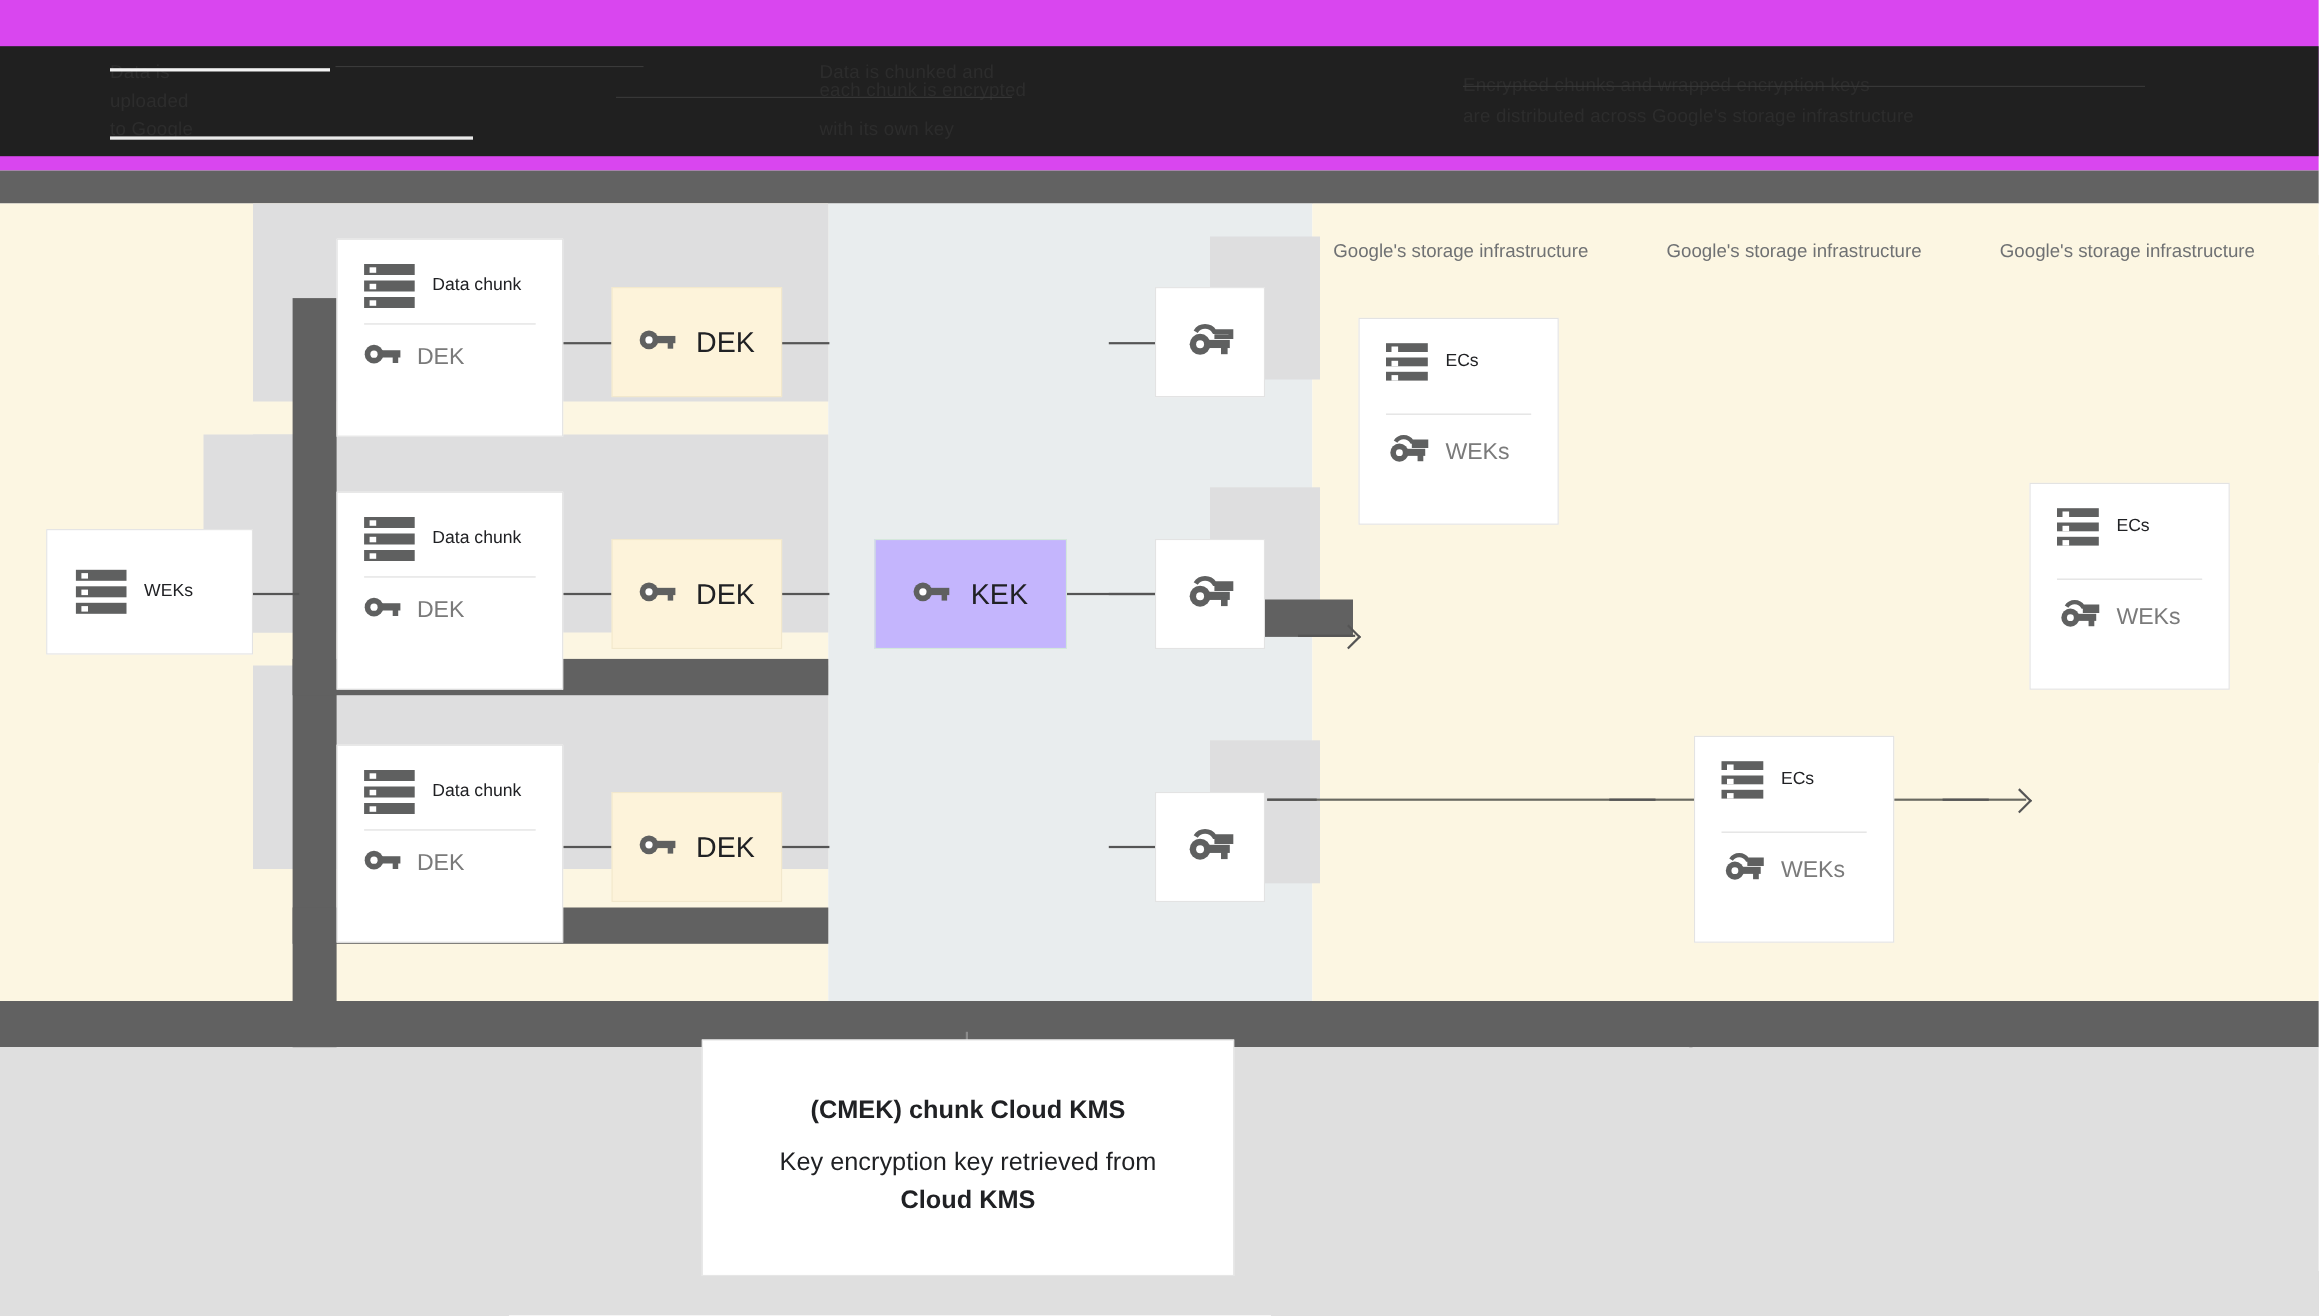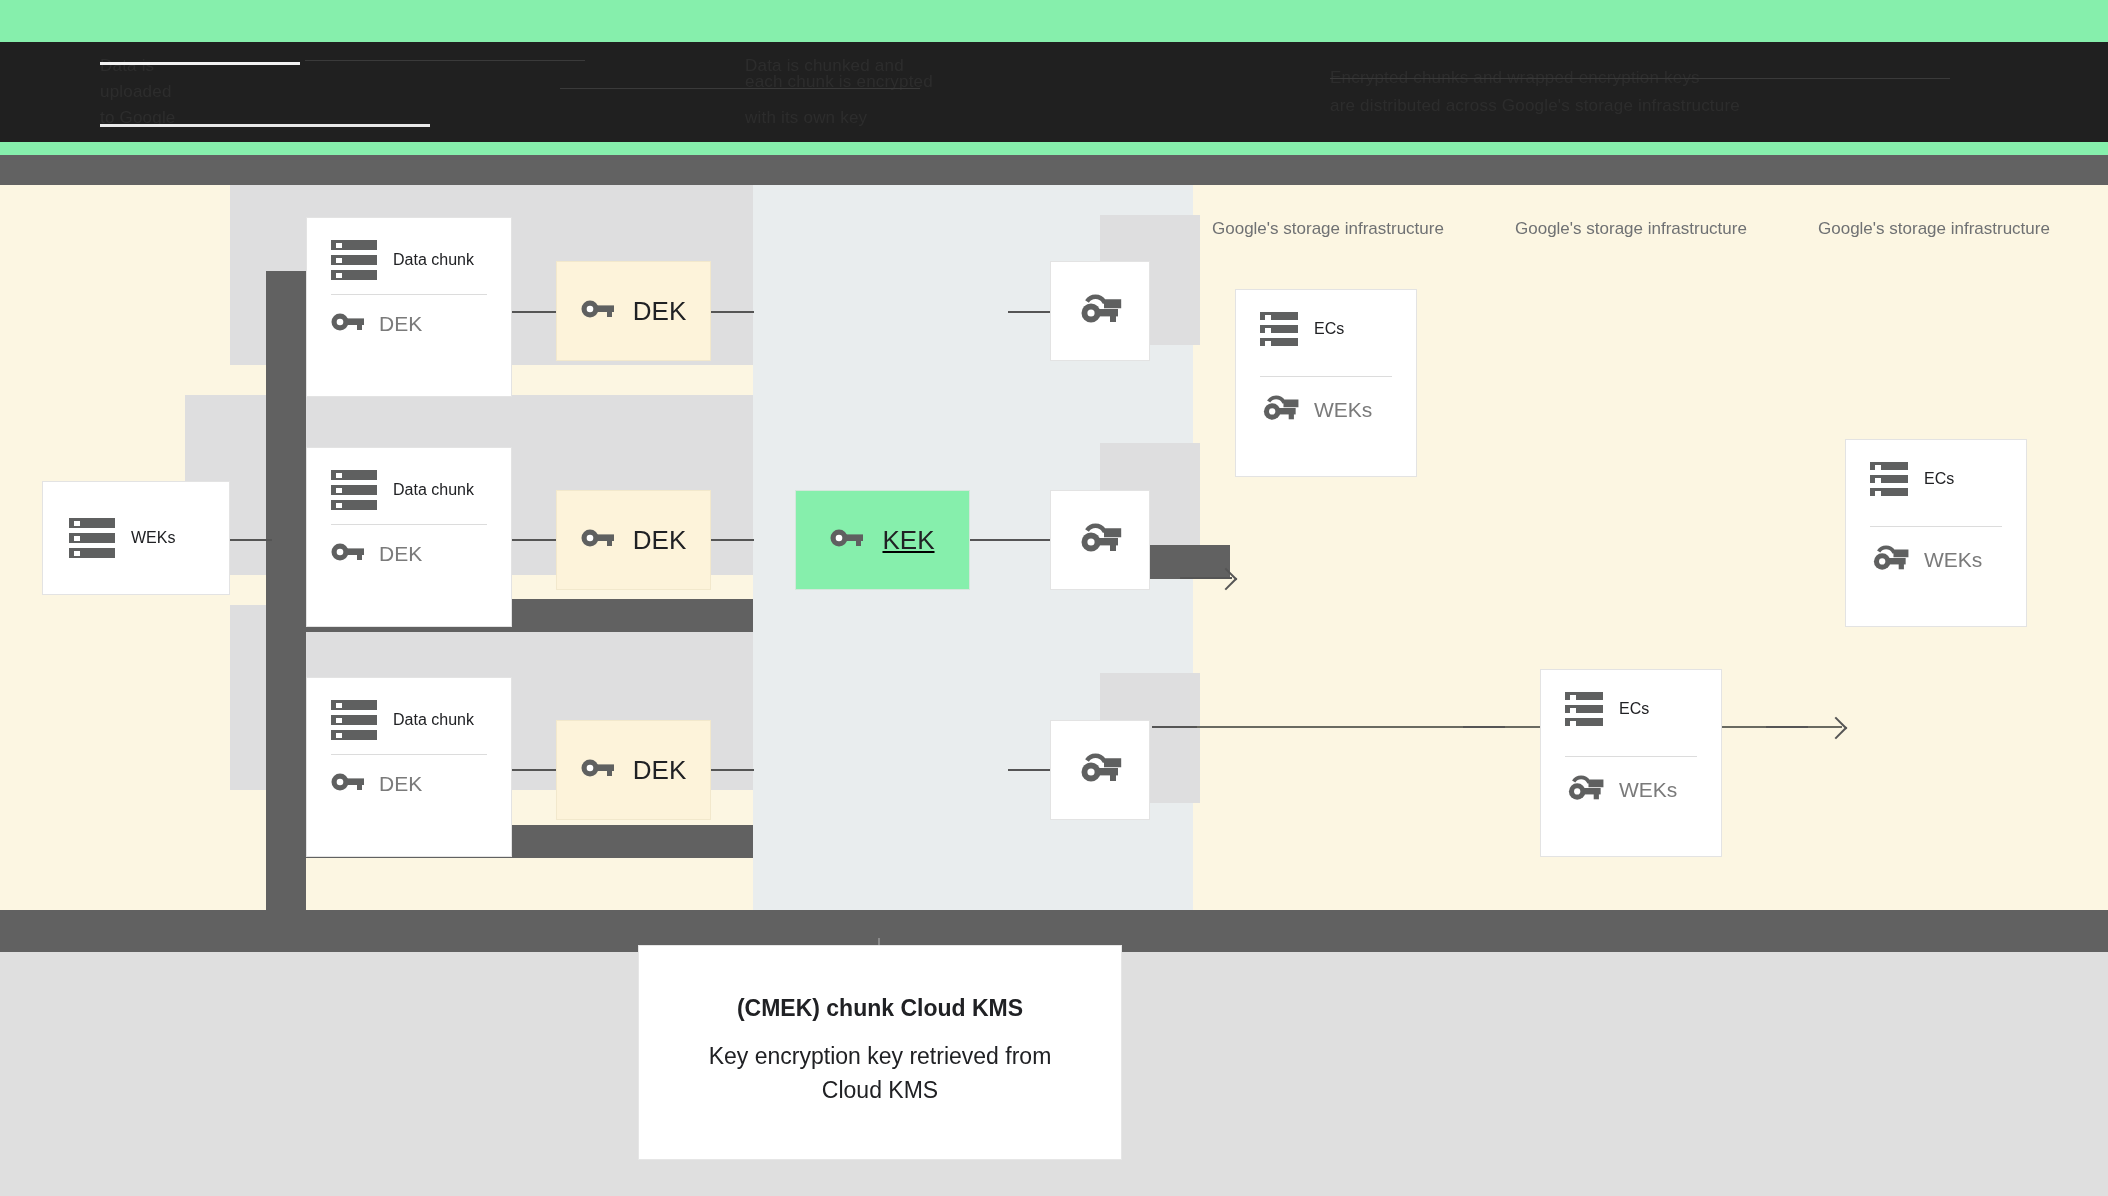--- a/index.html
+++ b/index.html
@@ -1,20 +1,20 @@
 <!DOCTYPE html>
 <html><head>
 <meta charset="utf-8">
 <style>
   html,body{margin:0;padding:0;background:#fff;}
   body{width:2108px;height:1196px;position:relative;overflow:hidden;
        font-family:"Liberation Sans","DejaVu Sans",sans-serif;}
 
   
-  #top-header{position:absolute;left:0;top:0;width:2108px;height:155px;background:#86efac;}
+  #top-header{position:absolute;left:0;top:0;width:2108px;height:155px;background:#d946ef;}
   #top-header .hdr-band{position:absolute;left:0;top:42px;width:2108px;height:100px;
         background:#202020;}
   .hdr-line{position:absolute;color:#2e2e2e;font-size:17px;white-space:nowrap;
         letter-spacing:.2px;opacity:.92;}
   .hdr-rule{position:absolute;background:#3a3a3a;height:1px;}
   #top-header .hdr-col1{left:100px;}
   #top-header .hdr-col2{left:745px;}
   #top-header .hdr-col3{left:1330px;}
 
   #band-top{position:absolute;left:0;top:155px;width:2108px;height:30px;background:#626262;}
@@ -46,21 +46,21 @@
   .card-div{height:1px;background:#dcdcdc;margin:14px 24px 0 24px;}
   .card-bot{display:flex;align-items:center;gap:14px;padding:16px 24px 0 24px;}
   .card-title{font-size:16px;color:#202124;line-height:1.08;}
   .card-sub{font-size:21px;color:#7a7a7a;}
 
   
   .keybox{position:absolute;display:flex;align-items:center;gap:18px;
           justify-content:center;box-sizing:border-box;}
   .keybox span{font-size:26px;color:#202124;}
   .dek-box{background:#fdf3da;border:1px solid #f2e8cc;}
-  .kek-box{background:#86efac;border:1px solid #d4e7db;text-decoration:underline;}
+  .kek-box{background:#c4b5fd;border:1px solid #d4e7db;}
 
   
   .wek-tile{position:absolute;background:#fff;border:1px solid #e3e3e3;
             display:flex;align-items:center;justify-content:center;box-sizing:border-box;}
 
   
   .svr{display:inline-block;width:46px;height:40px;position:relative;flex:0 0 auto;}
   .svr i{position:absolute;left:0;width:46px;height:10px;background:#5f6060;display:block;}
   .svr i:nth-child(1){top:0;} .svr i:nth-child(2){top:15px;} .svr i:nth-child(3){top:30px;}
   .svr i::before{content:"";position:absolute;left:5px;top:2.5px;width:6px;height:5px;background:#fff;}
@@ -397,14 +397,14 @@
 
 </div>
 
 <div id="band-bottom"></div>
 <div id="panel-bottom"></div>
 <div class="cap-stub"></div>
 
 <div id="caption">
   <div class="cap-b">(CMEK) chunk Cloud KMS</div>
   <div class="cap-n">Key encryption key retrieved from</div>
-  <div class="cap-n" style="margin-top:0;font-weight:normal;">Cloud KMS</div>
+  <div class="cap-n" style="margin-top:0;font-weight:bold;">Cloud KMS</div>
 </div>
 
 </body></html>

